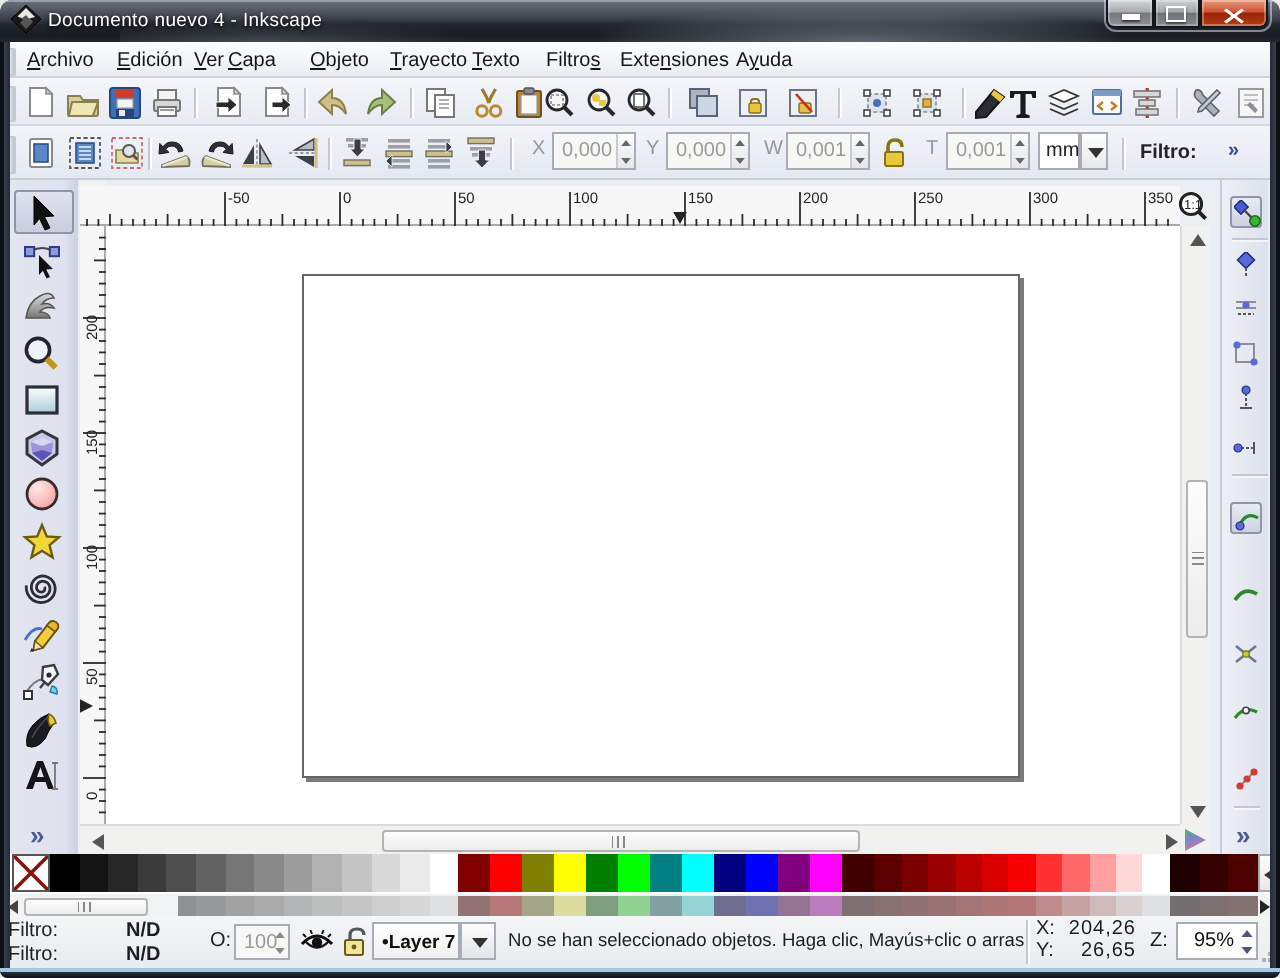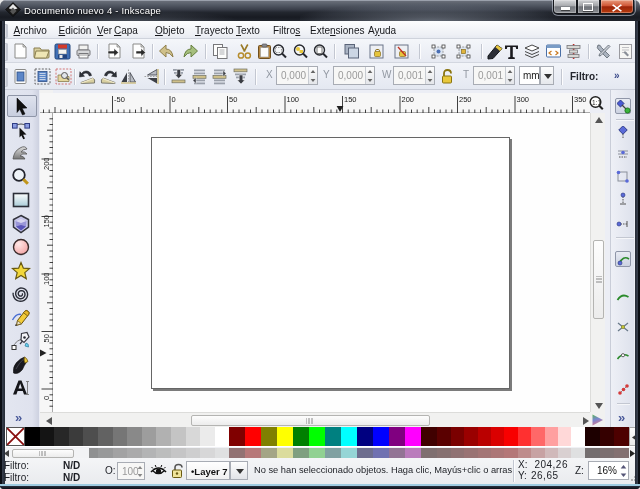--- a/index.html
+++ b/index.html
@@ -893,24 +893,24 @@
 <div class="spin" style="left:229px;top:3px;width:18px;height:19px;background:linear-gradient(#fdfdfd,#e2e4e8)">
         <svg style="position:absolute;left:5px;top:7px" width="8" height="5" viewBox="0 0 8 5">
           <path d="M0 0 h8 l-4 5 z" fill="#333"></path>
         </svg>
       </div>
 <div class="st" style="left:253px;top:7px;width:258px;overflow:hidden;white-space:nowrap;font-size:9.3px">No se han seleccionado objetos. Haga clic, Mayús+clic o arrastre alrededor de los objetos para seleccionar.</div>
 <div class="vsep" style="left:512px;top:2px;height:22px"></div>
 <div class="st" style="left:517px;top:1px;font-size:10px">X:</div>
 <div class="st" style="left:517px;top:12px;font-size:10px">Y:</div>
 <div class="st" style="left:530px;top:1px;width:37px;text-align:right;font-size:10px;letter-spacing:.5px">204,26</div>
-<div class="st" style="left:530px;top:12px;width:37px;font-size:10px;letter-spacing:.5px">26,65</div>
+<div class="st" style="left:530px;top:12px;width:37px;text-align:right;font-size:10px;letter-spacing:.5px">26,65</div>
 <div class="st" style="left:574px;top:7px">Z:</div>
 <div class="spin" style="left:587px;top:3px;width:41px;height:19px;background:#fff">
-        <div class="v" style="color:#111;top:3px;left:8px">16%</div>
+        <div class="v" style="color:#111;top:3px;left:8px">95%</div>
         <svg style="position:absolute;right:1px;top:2px" width="7" height="14" viewBox="0 0 7 14">
           <path d="M3.5 1 l2.8 3.5 h-5.6 z" fill="#557"></path>
           <path d="M3.5 13 l2.8 -3.5 h-5.6 z" fill="#557"></path>
         </svg>
       </div>
 <svg class="abs" style="left:629px;top:14px" width="10" height="10" viewBox="0 0 10 10">
         <g fill="#b0b0b0">
           <rect x="7" y="1" width="2" height="2"></rect>
           <rect x="4" y="4" width="2" height="2"></rect>
           <rect x="7" y="4" width="2" height="2"></rect>

